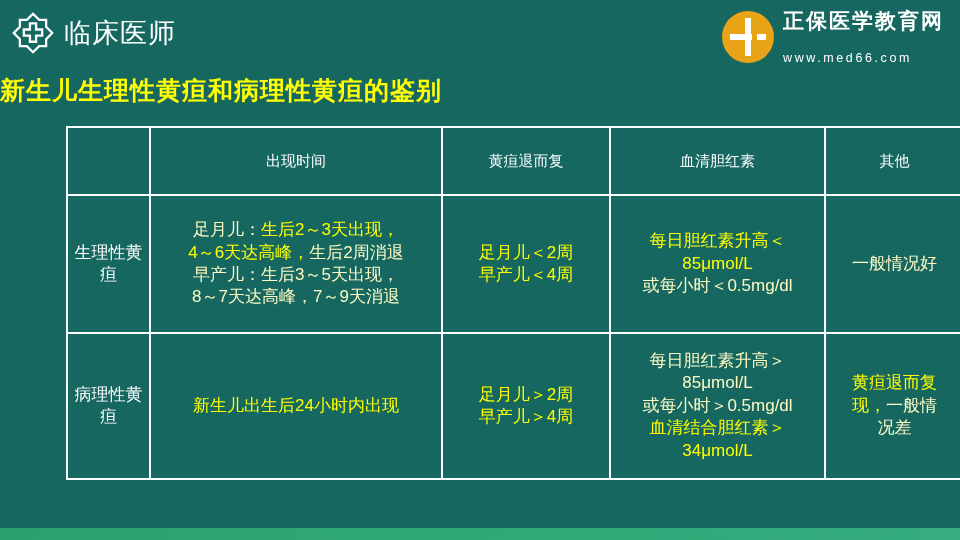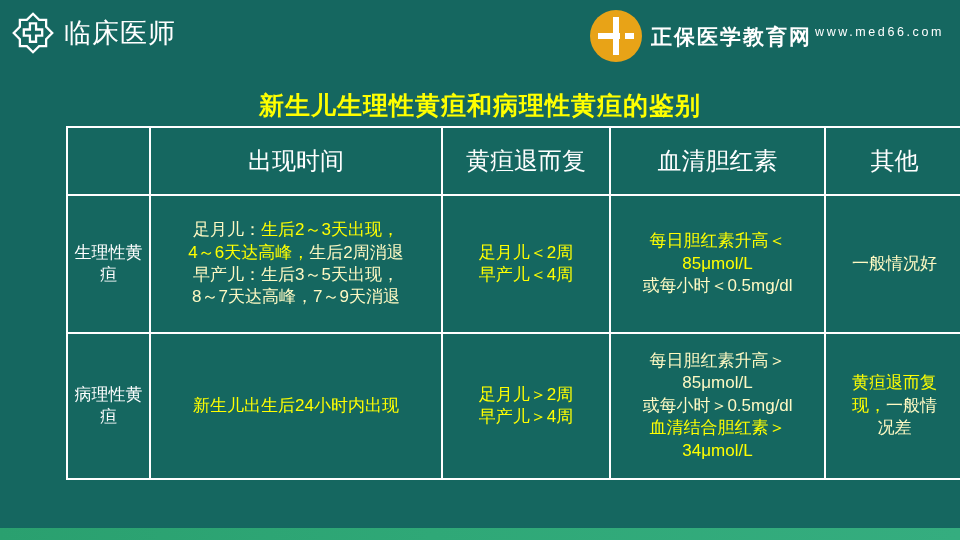--- a/index.html
+++ b/index.html
@@ -14,47 +14,47 @@
   
   .brand-left{position:absolute;left:12px;top:12px;display:flex;align-items:center;gap:10px;}
   .cross-mark{width:42px;height:42px;position:relative;flex:0 0 auto;}
   .brand-title{color:#ffffff;font-size:27px;font-weight:normal;letter-spacing:1px;line-height:1;}
 
   .brand-right{position:absolute;right:16px;top:10px;display:flex;align-items:center;gap:9px;}
   .med-badge{width:52px;height:52px;border-radius:50%;background:#e8a317;position:relative;flex:0 0 auto;}
   .med-badge .v{position:absolute;left:50%;top:7px;width:6px;height:38px;margin-left:-3px;background:#fff;}
   .med-badge .h{position:absolute;top:50%;left:8px;width:36px;height:6px;margin-top:-3px;background:#fff;}
   .med-badge .v2{position:absolute;left:50%;top:20px;width:5px;height:25px;margin-left:4px;background:#e8a317;}
-  .med-text{display:flex;flex-direction:row;gap:3px;}
+  .med-text{display:flex;flex-direction:column;gap:21px;}
   .med-cn{color:#ffffff;font-size:21px;font-weight:bold;letter-spacing:2px;line-height:1;}
   .med-url{color:#ffffff;font-size:12.5px;font-weight:normal;letter-spacing:2.6px;line-height:1;}
 
   
   .slide-title{
-    position:absolute;top:74px;left:0;width:100%;text-align:center;
-    color:#ffff00;font-size:25px;font-weight:bold;letter-spacing:1px;margin-top:15px;
+    position:absolute;top:74px;left:0;width:100%;text-align:left;
+    color:#ffff00;font-size:25px;font-weight:bold;letter-spacing:1px;
   }
 
   
   .tbl{
     position:absolute;left:66px;top:126px;width:827px;height:324px;
     border-collapse:collapse;table-layout:fixed;
   }
   .tbl td{
     border:2px solid #ffffff;
     text-align:center;vertical-align:middle;
     padding:4px 6px;
     color:#ffffff;font-size:17px;line-height:1.32;
   }
   .c0{width:69px;}
   .c1{width:278px;}
   .c2{width:154px;}
   .c3{width:201px;}
   .c4{width:125px;}
-  .hdr td{font-size:24px;height:58px;}
+  .hdr td{font-size:15px;height:58px;}
   .r1 td{height:128px;}
   .r2 td{height:136px;}
   .rowlabel{font-size:17px;border-radius:26px;}
   .y{color:#ffff00;}
   .w{color:#fef9c3;}
   .line{display:block;white-space:nowrap;}
 
   
   .footbar{
     position:absolute;left:0;bottom:0;width:100%;height:12px;

